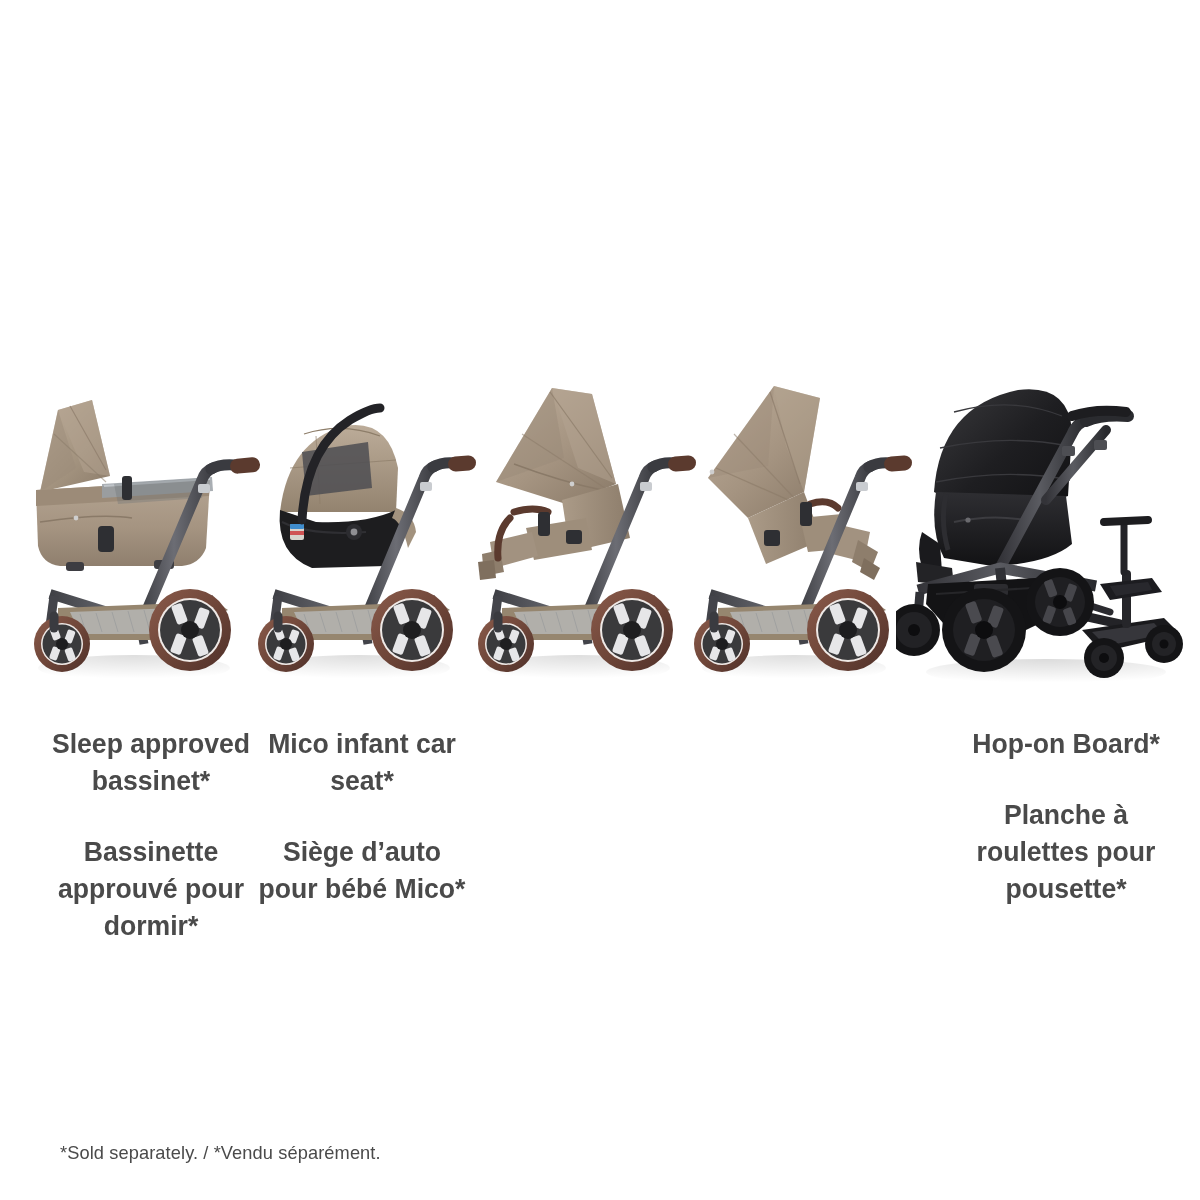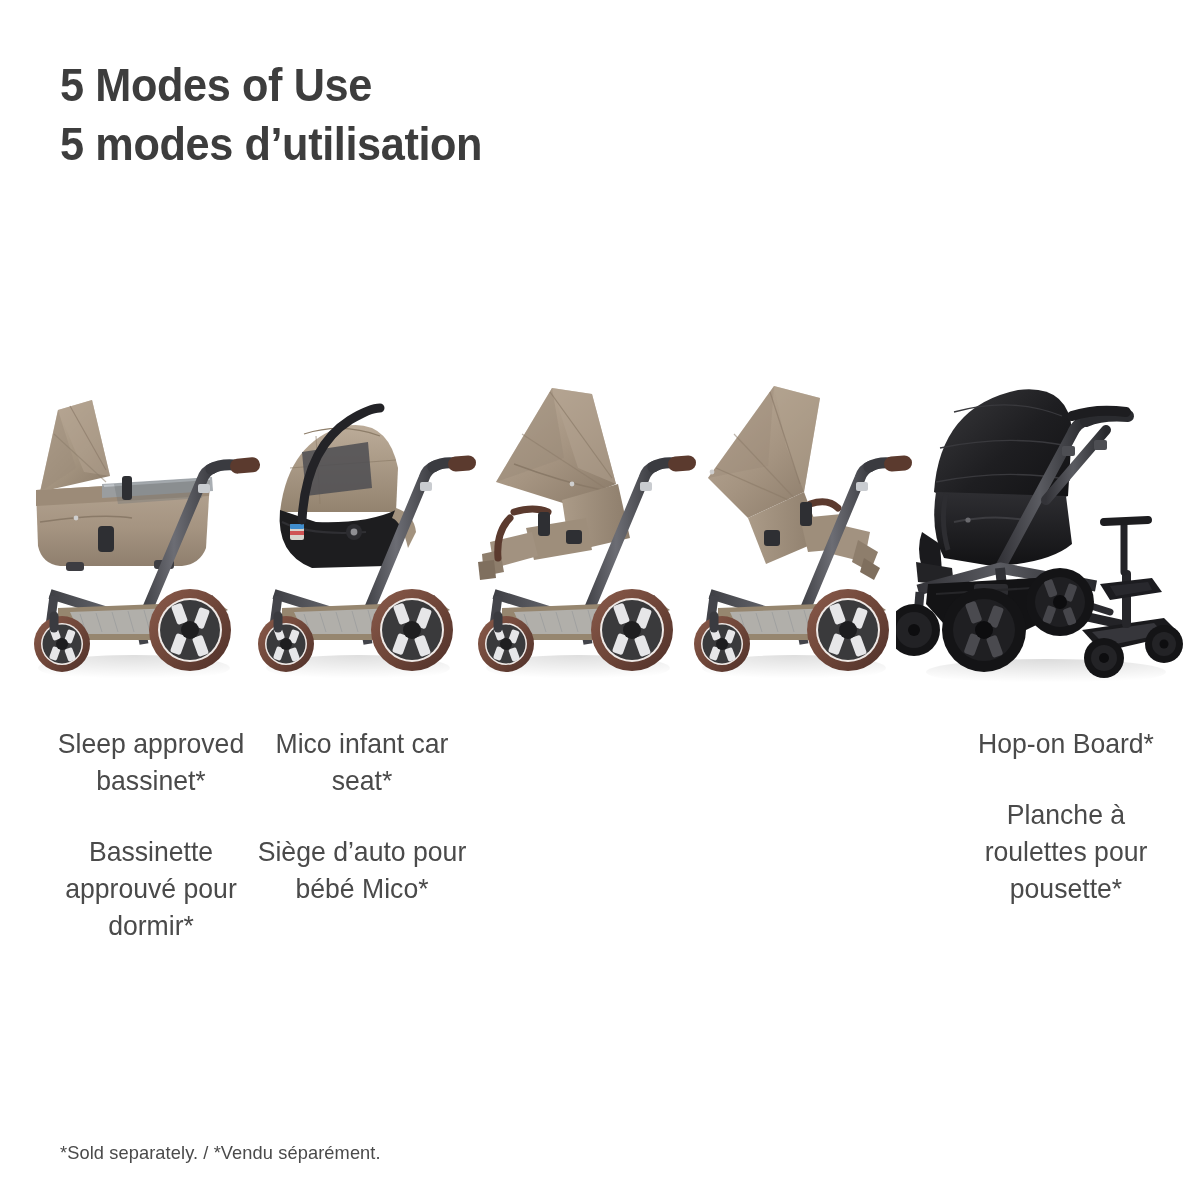--- a/index.html
+++ b/index.html
@@ -60,20 +60,21 @@
   .p4 { left: 682px; width: 232px; }
   .p5 { left: 896px; width: 292px; }
 
   
   .captions {
     position: absolute;
     left: 0;
     top: 726px;
     width: 1200px;
     height: 290px;
+    font-weight: bold;
   }
   .caption {
     position: absolute;
     top: 0;
     text-align: center;
     font-size: 28px;
     line-height: 1.32;
     color: #4a4a4a;
     transform: scaleX(0.95);
   }
@@ -96,24 +97,20 @@
     letter-spacing: 0.1px;
     transform: scaleX(0.96);
     transform-origin: left center;
   }
 </style>
 </head>
 <body>
 
 <div class="page">
 
-  <div class="heading">
-    <div class="line">5 Modes of Use</div>
-    <div class="line">5 modes d’utilisation</div>
-  </div>
 
   <div class="products">
 
     <div class="product p1">
       <svg width="250" height="320" viewBox="0 0 250 320" xmlns="http://www.w3.org/2000/svg">
         <defs>
           <linearGradient id="fab1" x1="0" y1="0" x2="0" y2="1">
             <stop offset="0%" stop-color="#b5a593"></stop>
               <stop offset="55%" stop-color="#a59481"></stop>
               <stop offset="100%" stop-color="#8f7f6e"></stop>

